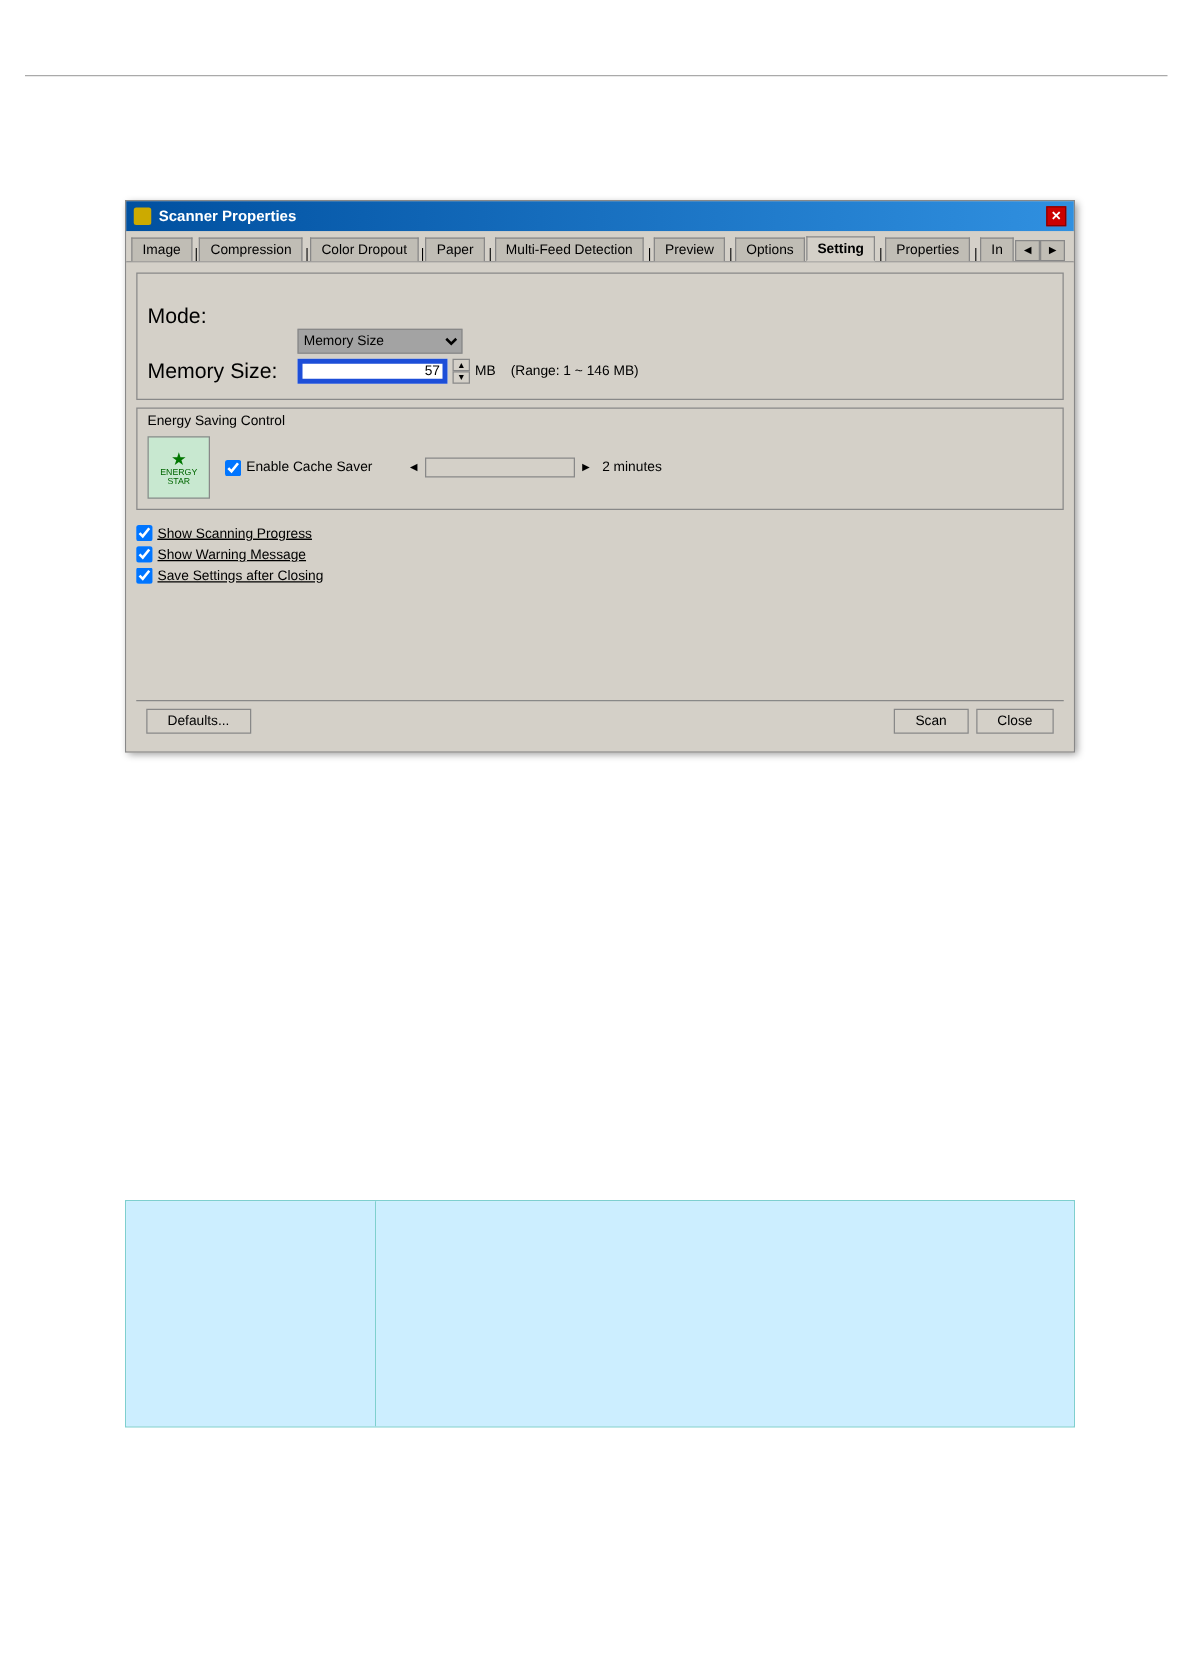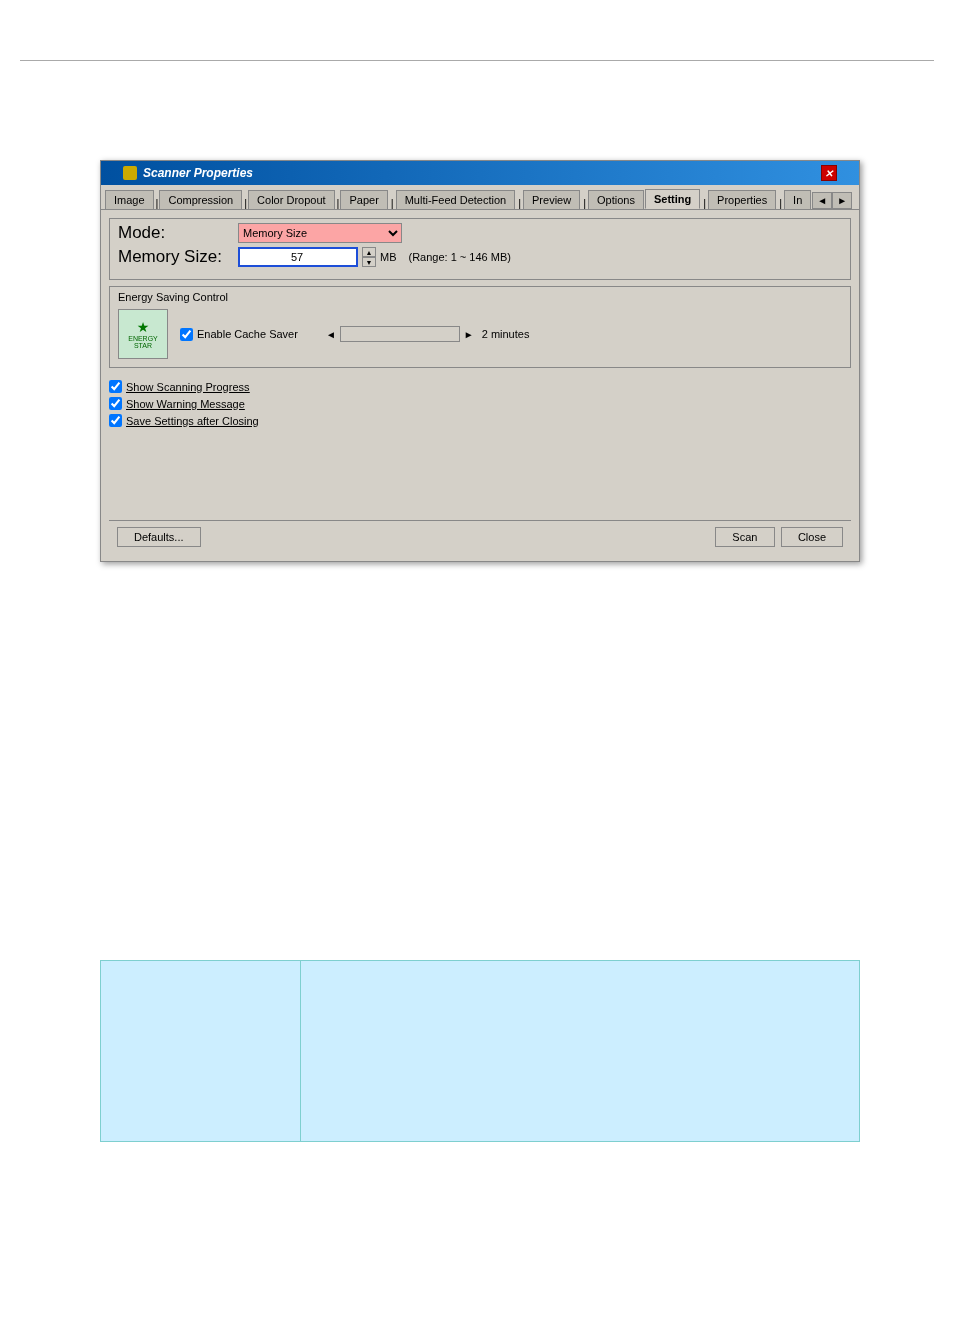--- a/index.html
+++ b/index.html
@@ -29,27 +29,26 @@
       left: 100px;
       width: 760px;
       border: 1px solid #888;
       background: #d4d0c8;
       box-shadow: 2px 2px 6px rgba(0,0,0,0.4);
     }
 
     .dialog-titlebar {
       background: linear-gradient(to right, #0050a0, #3090e0);
       color: #ffffff;
-      padding: 4px 22px;
+      padding: 4px 6px;
       display: flex;
       align-items: center;
       justify-content: space-between;
       font-weight: bold;
       font-size: 12px;
-      font-style: italic;
     }
 
     .dialog-titlebar-left {
       display: flex;
       align-items: center;
       gap: 6px;
     }
 
     .dialog-close-btn {
       background: #cc0000;
@@ -127,38 +126,39 @@
       margin-bottom: 4px;
       font-size: 11px;
     }
 
     .form-label {
       width: 120px;
       font-size: 17px;
     }
 
     .form-select {
-      width: 164px;
+      width: 132px;
       height: 20px;
       font-size: 11px;
       border: 1px solid #888;
-      background: #fca5a5;
+      background: #a3a3a3;
+      margin-top: 40px;
     }
 
     .spinbox-wrapper {
       display: flex;
       align-items: center;
       gap: 4px;
     }
 
     .spinbox-input {
       width: 120px;
       height: 20px;
-      text-align: center;
-      border: 2px solid #1d4ed8;
+      text-align: right;
+      border: 4px solid #1d4ed8;
       font-size: 11px;
       padding-right: 2px;
     }
 
     .spinbox-btns {
       display: flex;
       flex-direction: column;
     }
 
     .spinbox-btn {

